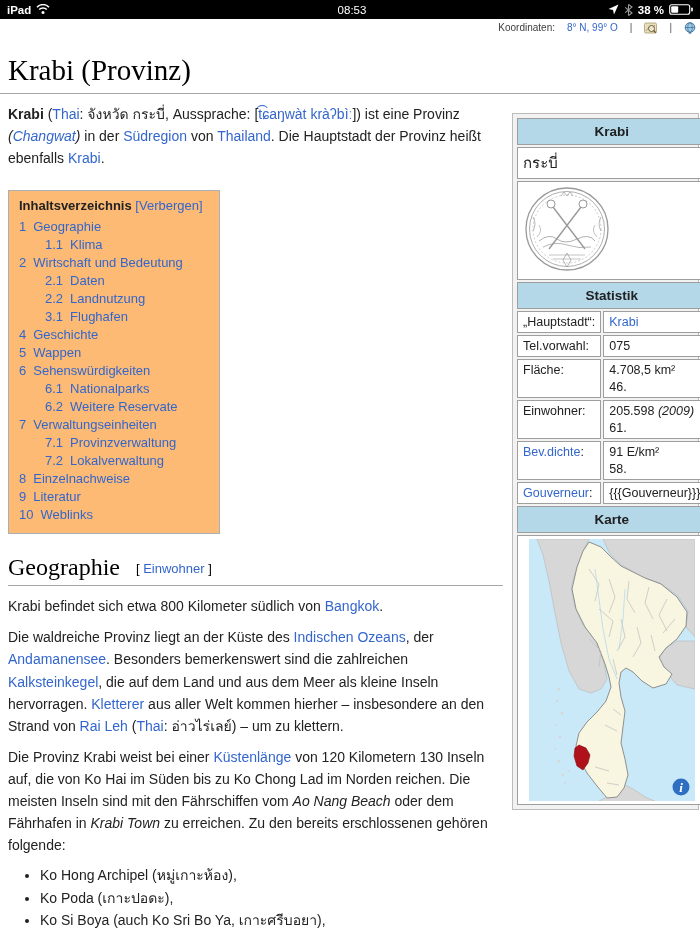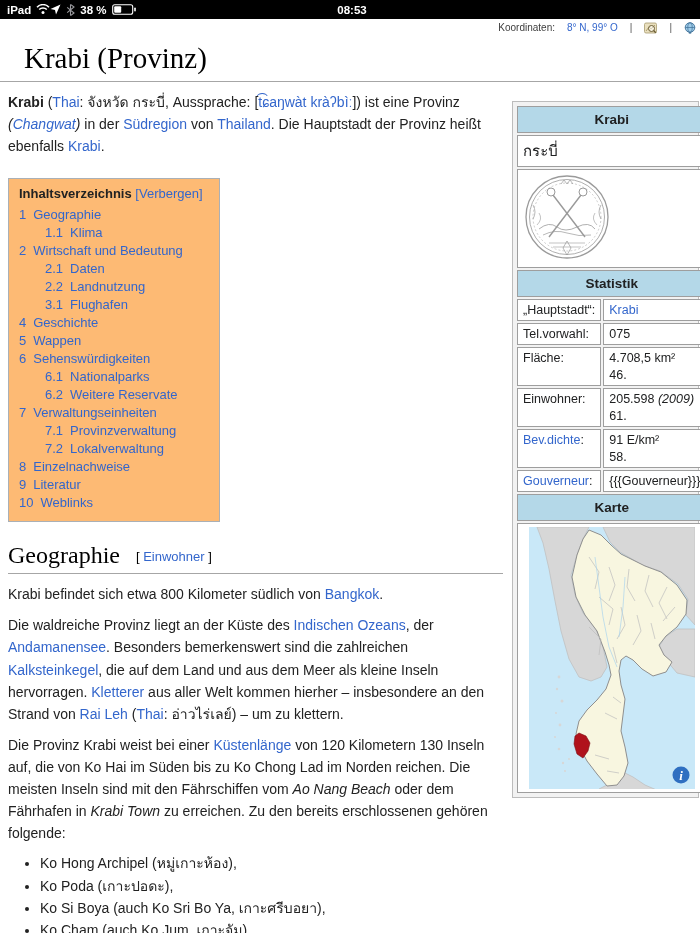--- a/index.html
+++ b/index.html
@@ -10,33 +10,33 @@
   *{box-sizing:border-box}
   html,body{margin:0;padding:0}
   body{
     width:700px;height:933px;overflow:hidden;background:#fff;
     font-family:"Liberation Sans","DejaVu Sans",sans-serif;color:var(--text);
   }
   a{text-decoration:none;color:var(--link);cursor:pointer}
 
   
   .status-bar{position:relative;height:19px;background:#000;color:#fff;
-    display:flex;align-items:center;justify-content:flex-start;
+    display:flex;align-items:center;justify-content:space-between;
     padding:0 7px;font-size:11.5px;font-weight:bold}
   .sb-left,.sb-right{display:flex;align-items:center;gap:5px;z-index:1}
-  .sb-time{position:absolute;left:4px;right:0;text-align:center;font-weight:bold}
+  .sb-time{position:absolute;left:4px;right:0;text-align:center;font-weight:normal}
   .sb-icon{display:inline-block;vertical-align:middle}
 
   
   .coords{height:15px;font-size:10px;color:#3d3d3d;text-align:right;
     padding:2px 4px 0 0;display:flex;justify-content:flex-end;align-items:center;gap:12px}
   .coords .sep{color:#555}
 
   
-  .title-wrap{border-bottom:1px solid var(--rule);padding:3px 0 6px 24px;margin-top:6px}
+  .title-wrap{border-bottom:1px solid var(--rule);padding:3px 0 6px 8px;margin-top:18px}
   h1.page-title{margin:0;font-family:"Liberation Serif","DejaVu Serif",serif;
     font-weight:normal;font-size:29px;line-height:1.1;color:#000}
 
   
   .content{padding:0}
   p.para{margin:9px 6px 9px 8px;font-size:14px;line-height:1.58}
 
   
   .s-p{}
   .s-b{font-weight:bold}

